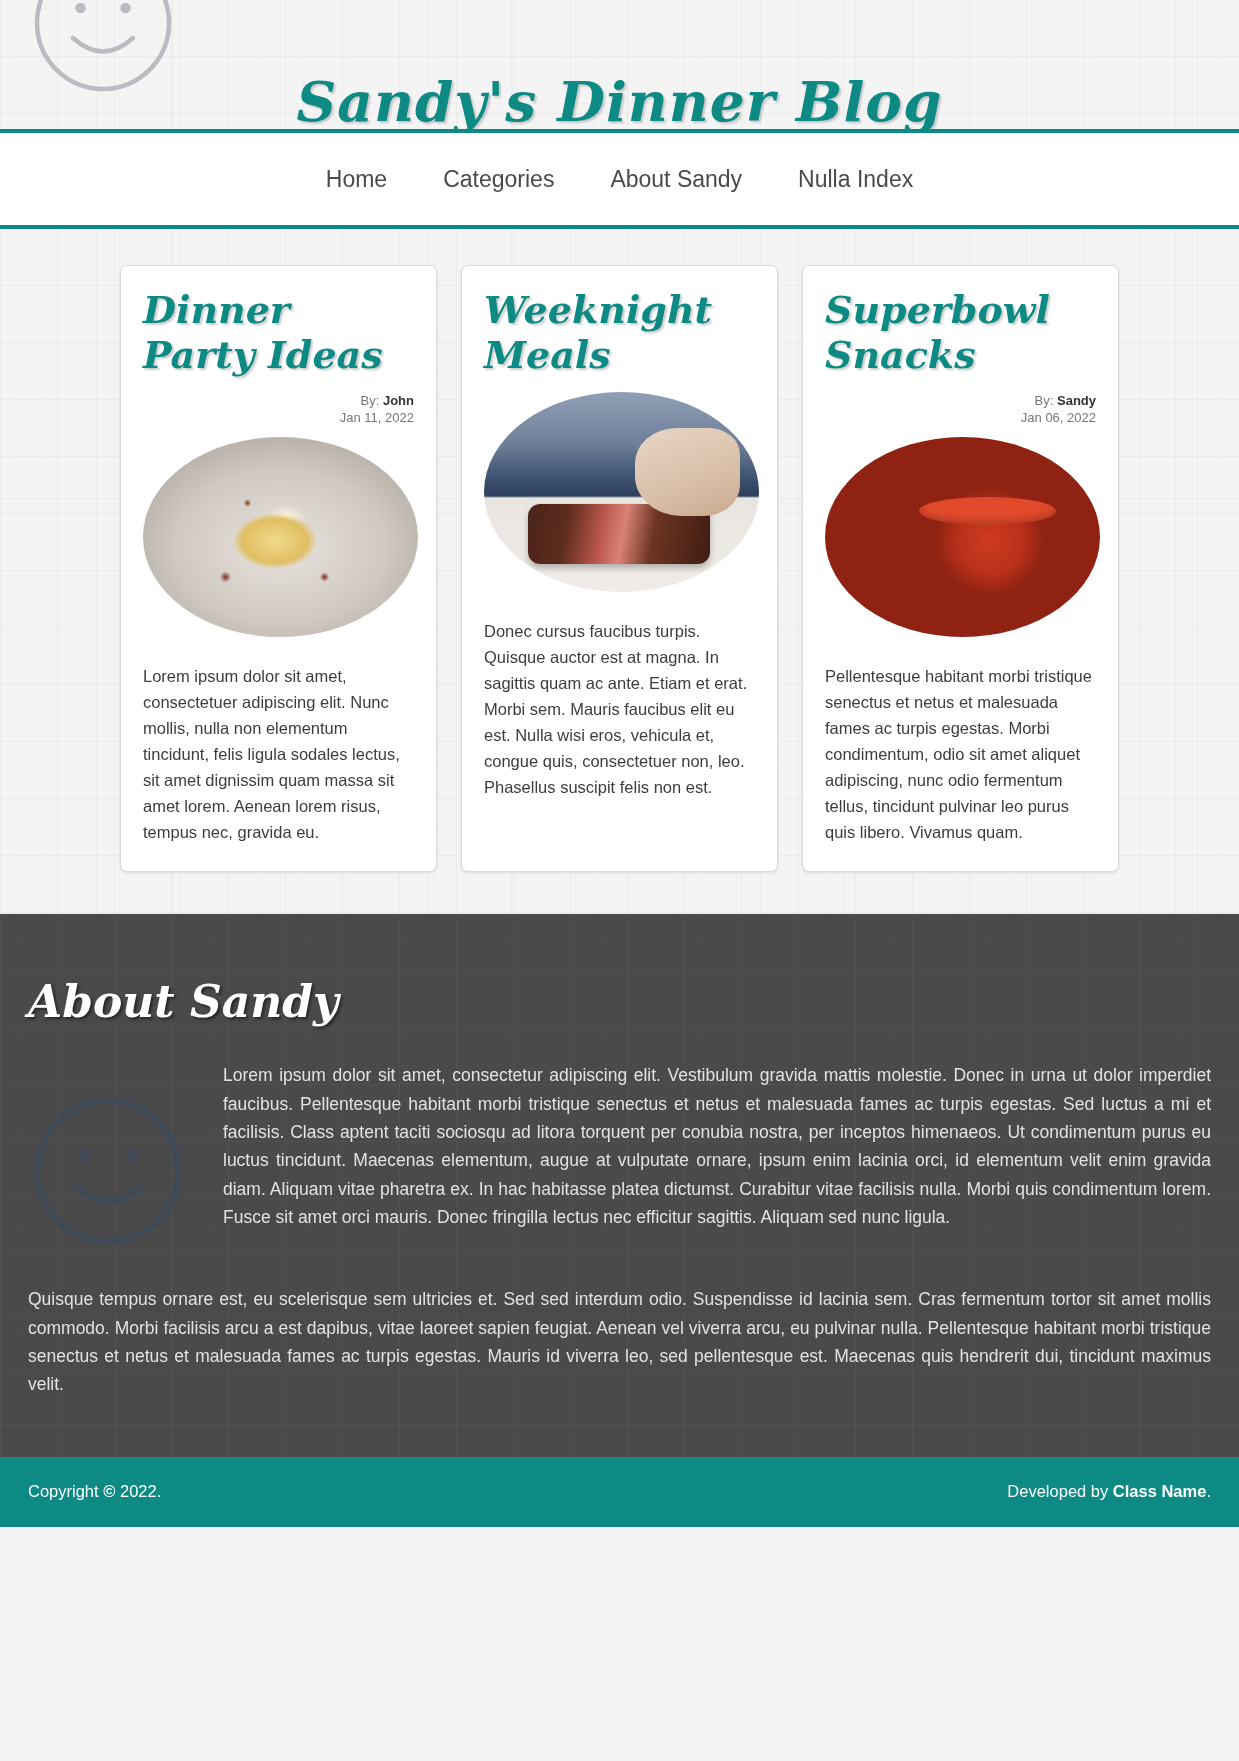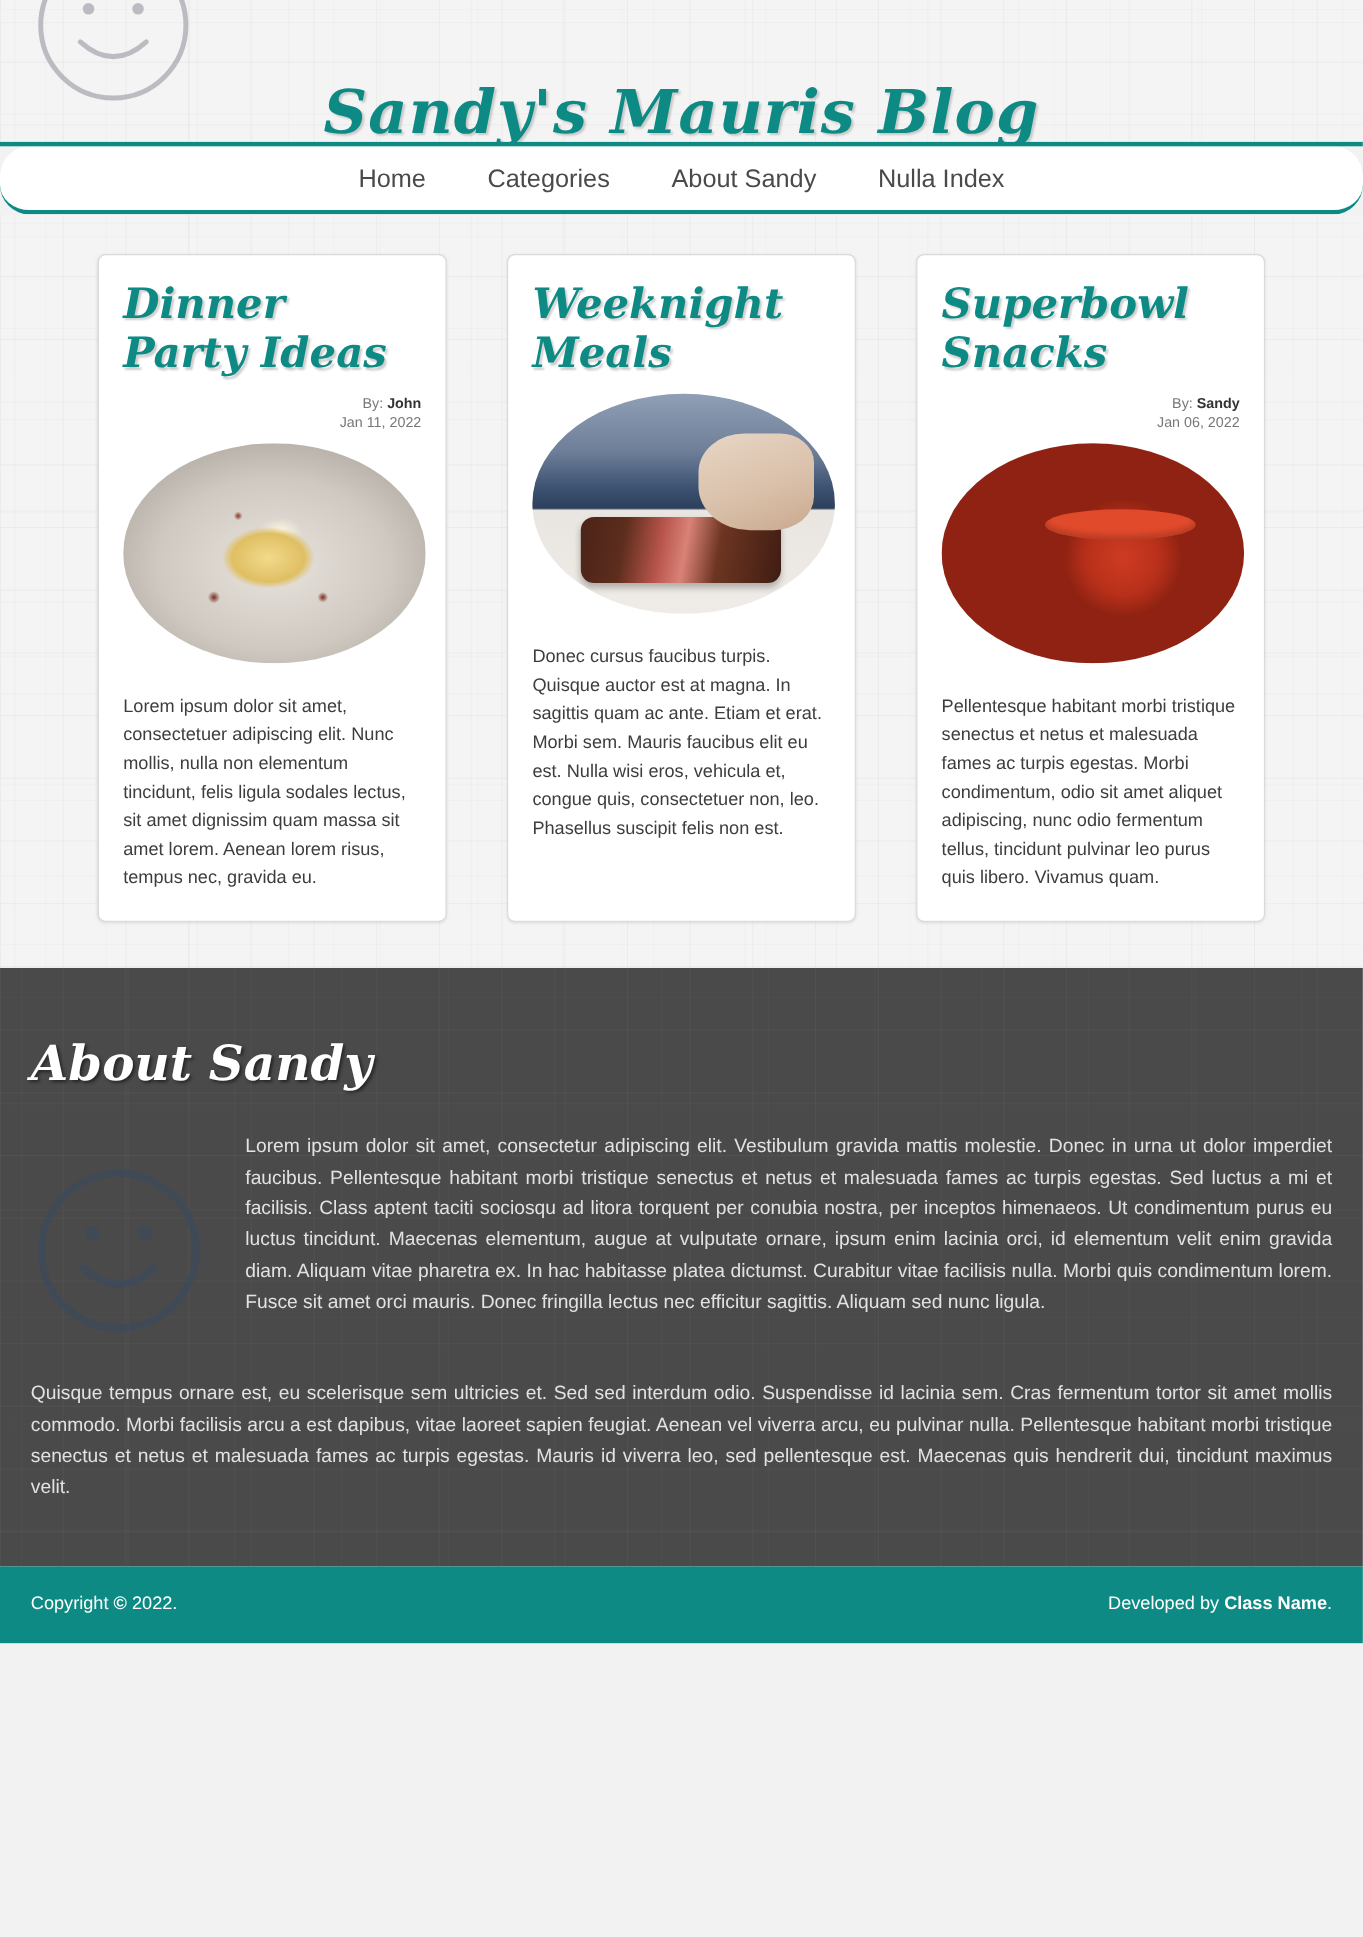--- a/index.html
+++ b/index.html
@@ -59,42 +59,41 @@
     font-weight: bold;
     font-size: 55px;
     letter-spacing: 1px;
     color: #0e8a84;
     text-shadow: 2px 2px 2px rgba(0,0,0,0.18);
   }
 
   
   .site-nav {
     background: #ffffff;
-    height: 62px;
+    height: 96px;
     border-bottom: 4px solid #0e8a84;
     display: flex;
     align-items: center;
     justify-content: center;
     gap: 0;
-    border-radius: 27px;
   }
   .nav-link {
     color: #4a4a4a;
     font-size: 23px;
     text-decoration: none;
     padding: 0 28px;
     cursor: pointer;
   }
 
   
   .cards-band {
     padding: 36px 20px 42px 20px;
     display: flex;
     justify-content: center;
-    gap: 55px;
+    gap: 24px;
   }
   .card {
     width: 317px;
     background: #ffffff;
     border: 1px solid #d9d9d9;
     border-radius: 7px;
     box-shadow: 0 1px 3px rgba(0,0,0,0.10);
     padding: 22px 22px 26px 22px;
     display: flex;
     flex-direction: column;
@@ -250,21 +249,21 @@
 
 <header class="site-header mosaic">
   <span class="header-smiley">
     <svg viewBox="0 0 100 100" width="150" height="150" aria-hidden="true">
       <circle cx="50" cy="50" r="44" fill="none" stroke="#8c9099" stroke-width="3"></circle>
       <circle cx="35" cy="40" r="3.5" fill="#8c9099"></circle>
       <circle cx="65" cy="40" r="3.5" fill="#8c9099"></circle>
       <path d="M30 60 Q50 78 70 60" fill="none" stroke="#8c9099" stroke-width="3" stroke-linecap="round"></path>
     </svg>
   </span>
-  <h1 class="site-title">Sandy's Mauris Blog</h1>
+  <h1 class="site-title">Sandy's Dinner Blog</h1>
 </header>
 
 <nav class="site-nav">
   <a class="nav-link" href="#">Home</a>
   <a class="nav-link" href="#">Categories</a>
   <a class="nav-link" href="#">About Sandy</a>
   <a class="nav-link" href="#">Nulla Index</a>
 </nav>
 
 <section class="cards-band mosaic">

